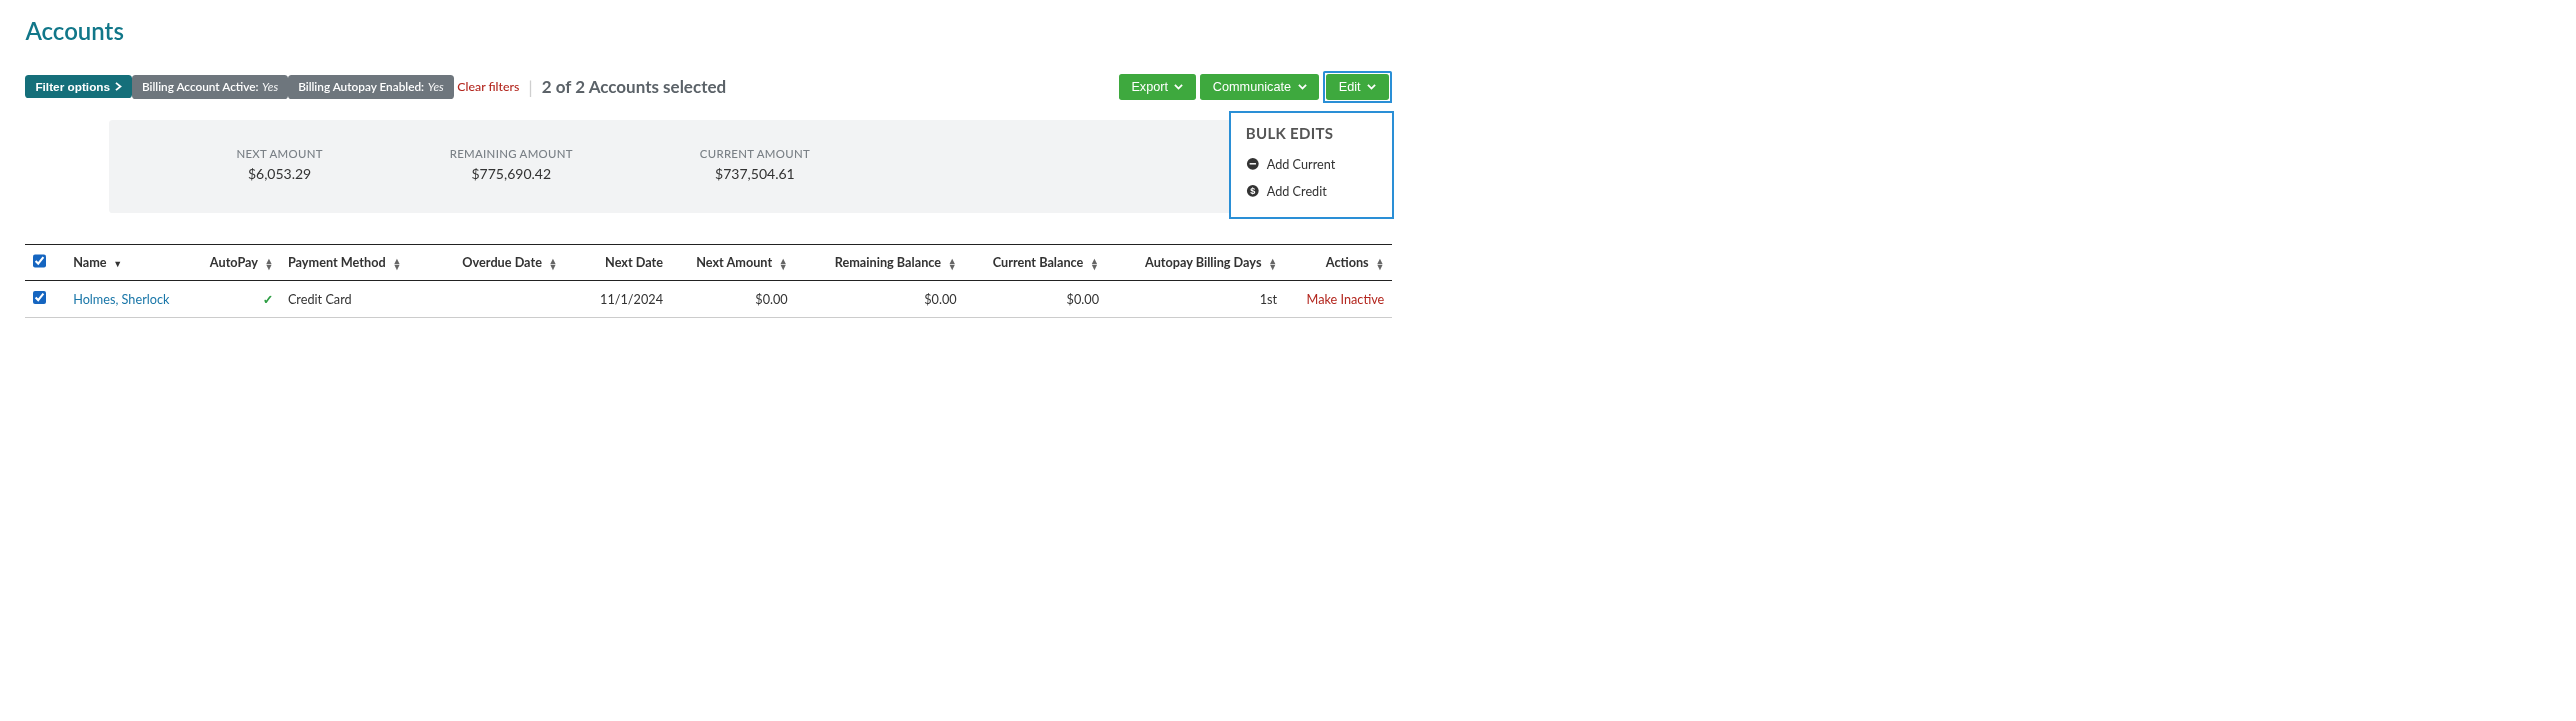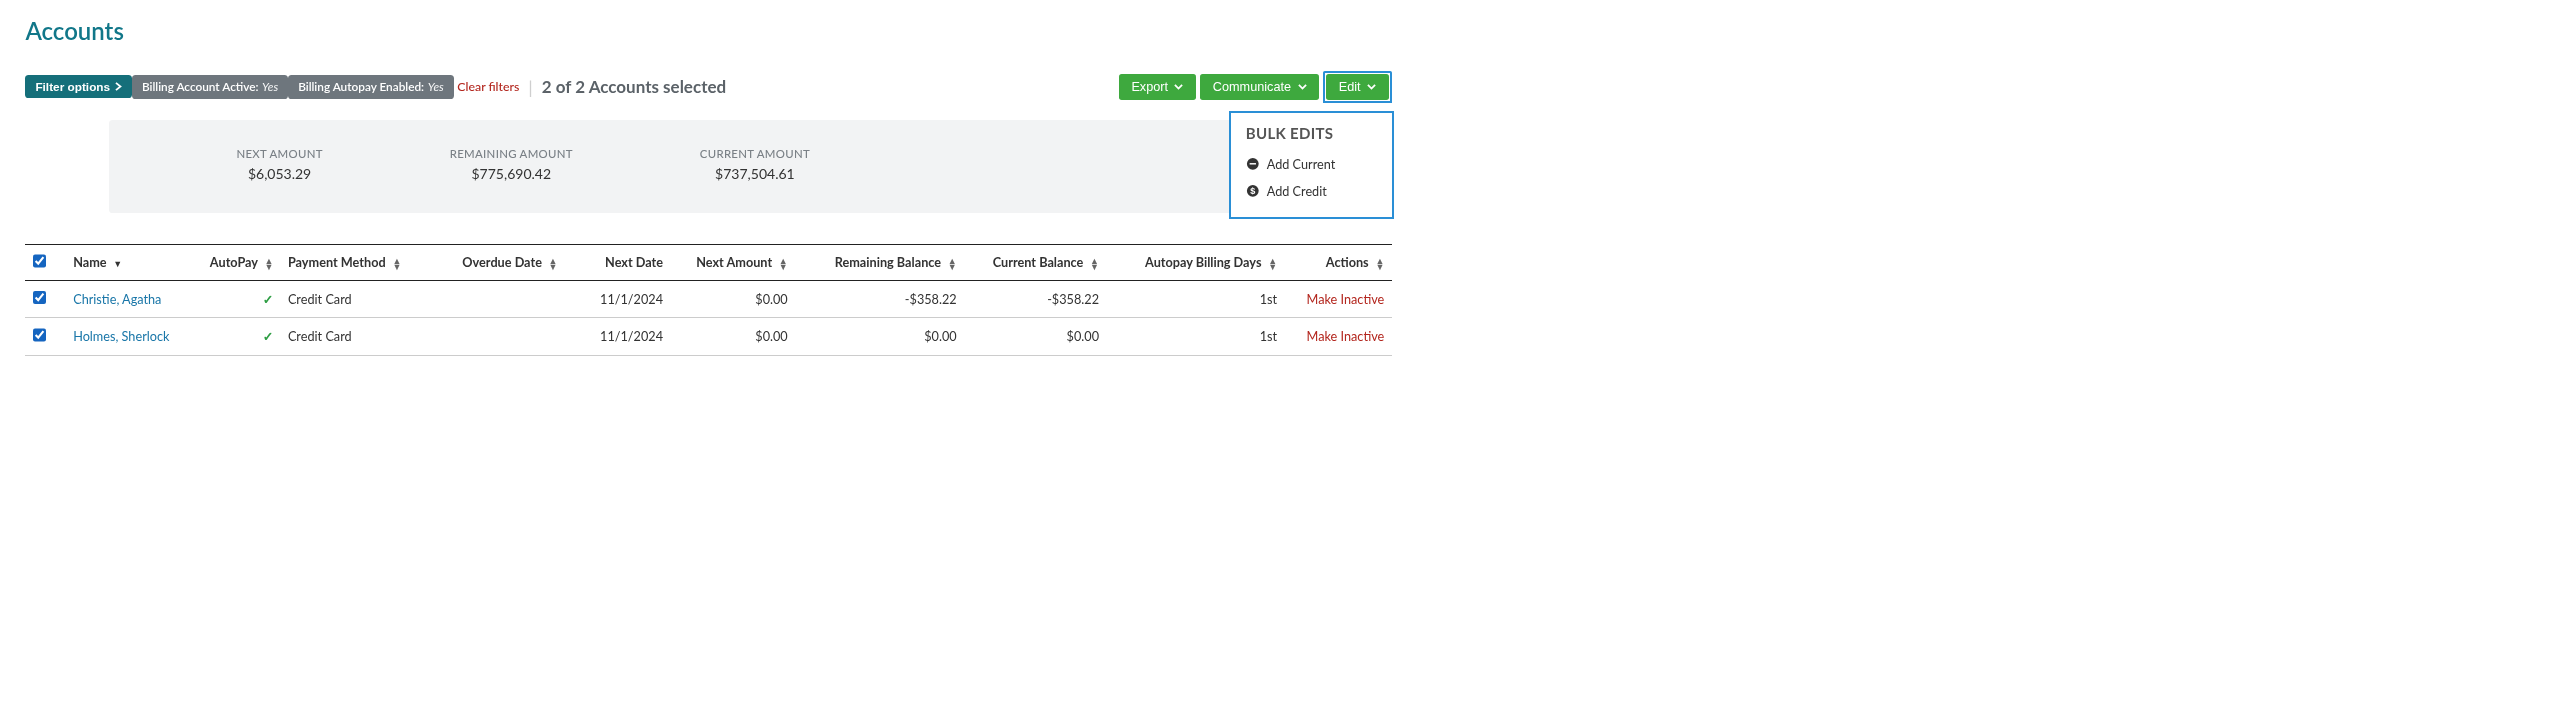--- a/index.html
+++ b/index.html
@@ -234,33 +234,20 @@
         </th>
         <th class="col-actions ar">
           <span>Actions</span>
           <span class="sorter">▲<br>▼</span>
         </th>
       </tr>
     </thead>
     <tbody>
       <tr>
         <td><input type="checkbox" class="chk" checked="" style=""></td>
-        <td class="name"><a>Christie, Agatha</a></td>
-        <td class="ar"><span class="autopay-check">✓</span></td>
-        <td>Credit Card</td>
-        <td class="ar"></td>
-        <td class="ar">11/1/2024</td>
-        <td class="ar">$0.00</td>
-        <td class="ar">-$358.22</td>
-        <td class="ar">-$358.22</td>
-        <td class="ar">1st</td>
-        <td class="ar"><span class="action-link">Make Inactive</span></td>
-      </tr>
-      <tr>
-        <td><input type="checkbox" class="chk" checked="" style=""></td>
         <td class="name"><a>Holmes, Sherlock</a></td>
         <td class="ar"><span class="autopay-check">✓</span></td>
         <td>Credit Card</td>
         <td class="ar"></td>
         <td class="ar">11/1/2024</td>
         <td class="ar">$0.00</td>
         <td class="ar">$0.00</td>
         <td class="ar">$0.00</td>
         <td class="ar">1st</td>
         <td class="ar"><span class="action-link">Make Inactive</span></td>

